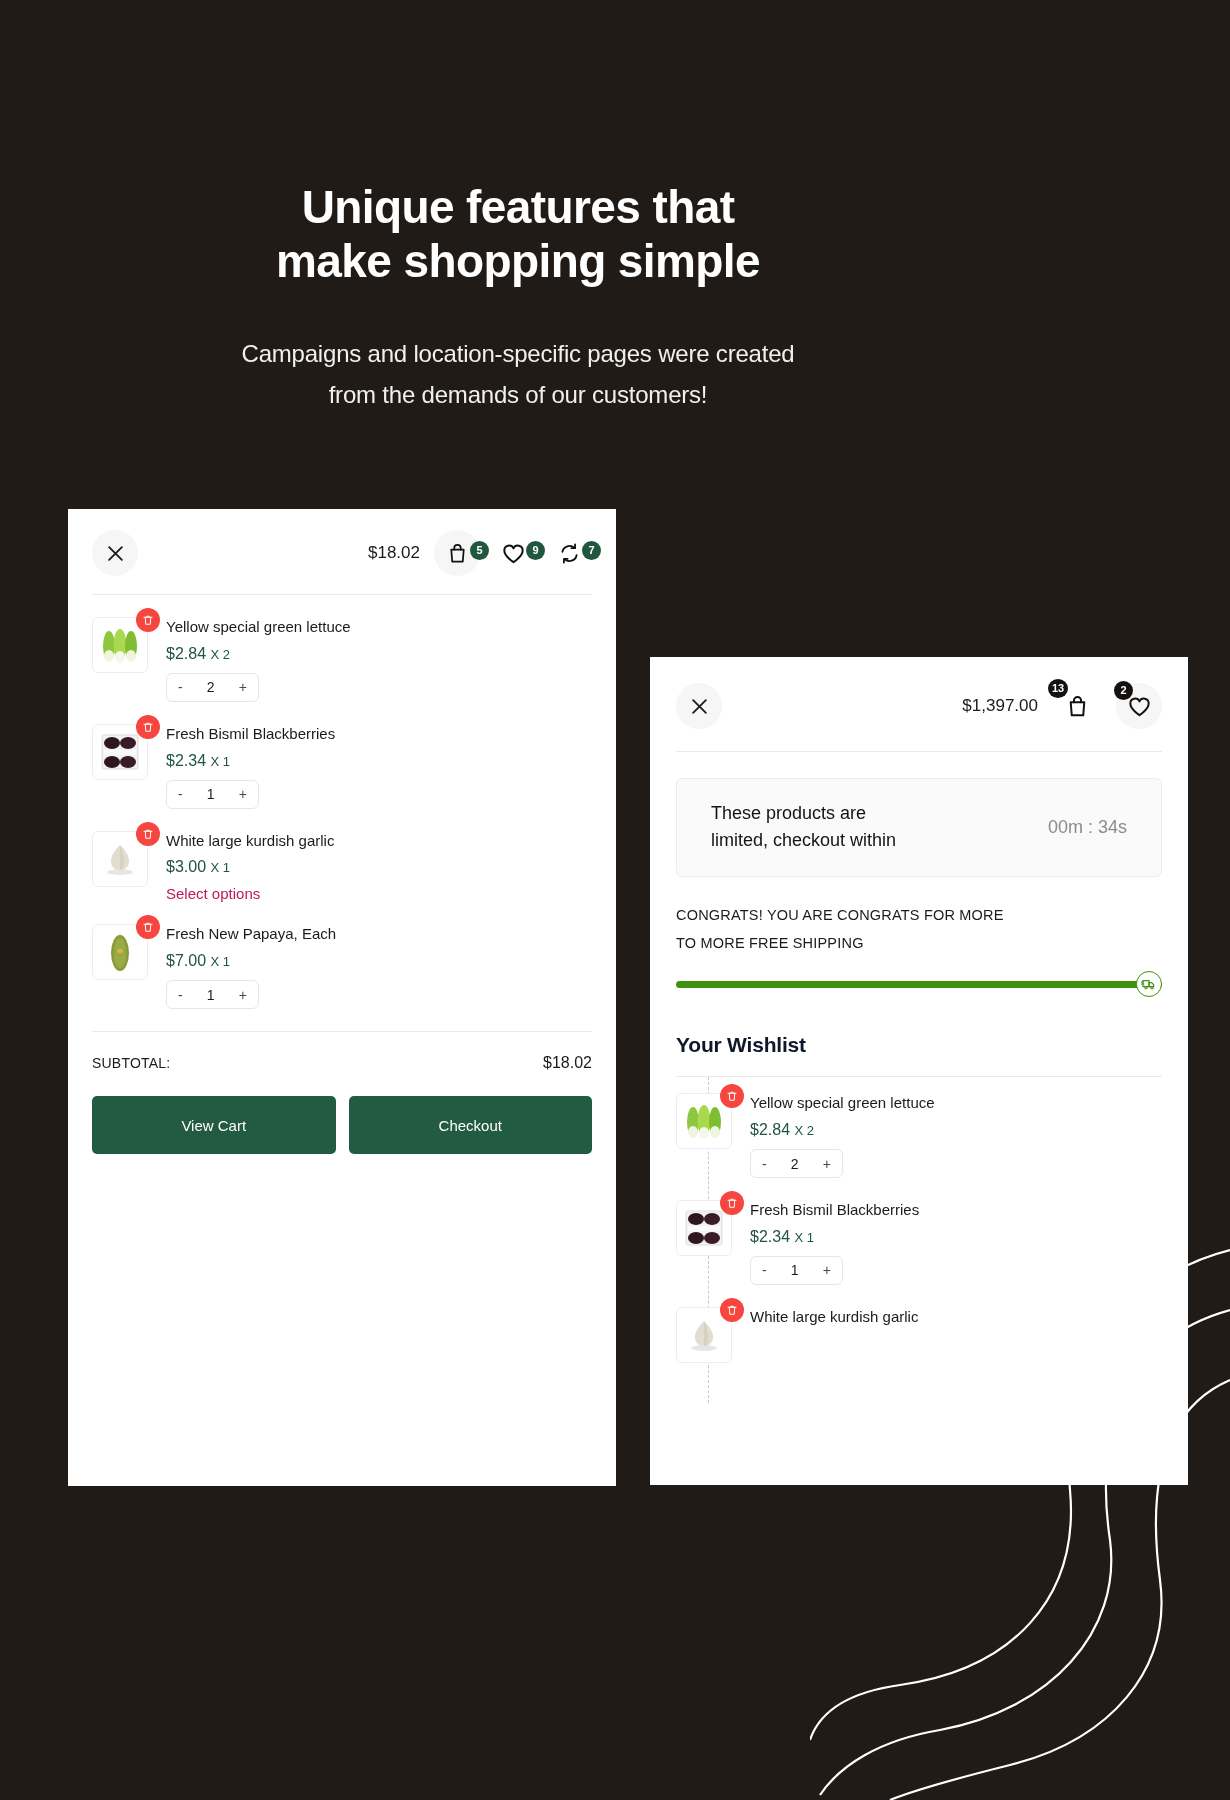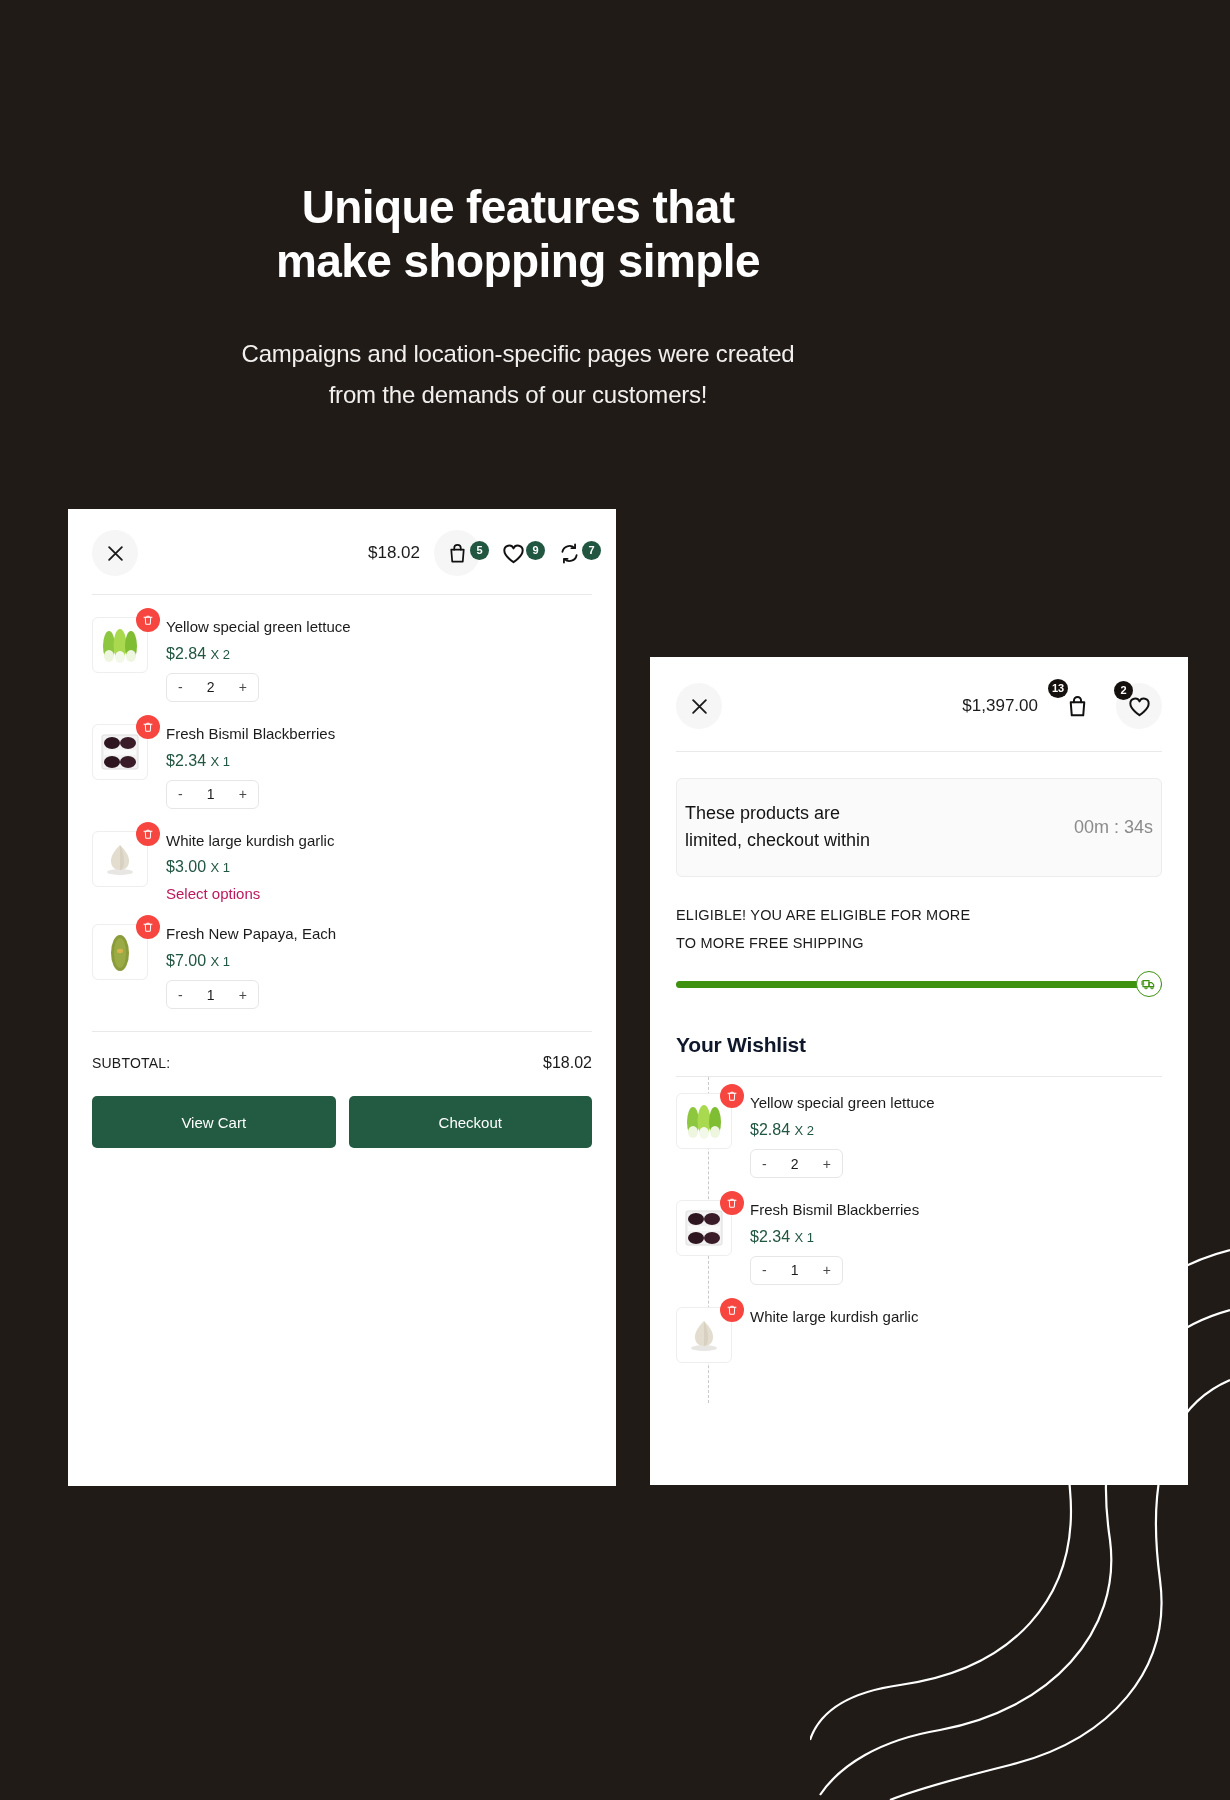--- a/index.html
+++ b/index.html
@@ -104,36 +104,36 @@
   }
   .stepper button { border: none; background: none; font-size: 14px; color: #4a4a4a; cursor: pointer; line-height: 1; padding: 0; }
   .stepper .qty { font-size: 14px; color: #1b1b1b; }
 
   .subtotal-row { display: flex; align-items: center; padding: 22px 24px 0 24px; }
   .subtotal-label { font-size: 14px; font-weight: normal; color: #1b1b1b; letter-spacing: 0.2px; }
   .subtotal-val { margin-left: auto; font-size: 16px; color: #1b1b1b; }
 
   .actions { display: flex; gap: 13px; padding: 24px 24px 0 24px; }
   .btn {
-    flex: 1; height: 52px; border-radius: 5px;
+    flex: 1; height: 58px; border-radius: 5px;
     background: #235a42; color: #ffffff;
     font-size: 15px; border: none; cursor: pointer;
     display: flex; align-items: center; justify-content: center;
     font-family: "Liberation Sans", sans-serif;
   }
 
   
   .wish-hdr { padding: 26px 26px 0 26px; }
   .wish-divider { height: 1px; background: #e9e9e9; margin: 22px 26px 0 26px; }
 
   .countdown {
     margin: 26px 26px 0 26px;
     border: 1px solid #ececec; border-radius: 6px;
     background: #fafafa;
-    padding: 21px 8px;
+    padding: 21px 34px;
     display: flex; align-items: center;
   }
   .cd-text { font-size: 18px; color: #141414; line-height: 1.52; max-width: 300px; }
   .cd-timer { margin-left: auto; font-size: 18px; color: #8b8b8b; white-space: nowrap; }
 
   .ship { padding: 24px 26px 0 26px; }
   .ship-text { font-size: 14.5px; color: #1b1b1b; line-height: 1.95; letter-spacing: 0.2px; }
   .progress { margin-top: 14px; position: relative; height: 26px; display: flex; align-items: center; }
   .progress-track { height: 7px; background: #e5e5e5; border-radius: 4px; width: 100%; }
   .progress-fill { position: absolute; left: 0; height: 7px; background: #3f9110; border-radius: 4px; }
@@ -396,21 +396,21 @@
   <div class="countdown">
     <div class="cd-text">
       <div>These products are</div>
       <div>limited, checkout within</div>
     </div>
     <div class="cd-timer">00m : 34s</div>
   </div>
 
   <div class="ship">
     <div class="ship-text">
-      <div>ELIGIBLE! YOU ARE ELIGIBLE FOR MORE</div>
+      <div>CONGRATS! YOU ARE CONGRATS FOR MORE</div>
       <div>TO MORE FREE SHIPPING</div>
     </div>
     <div class="progress">
       <div class="progress-track"></div>
       <div class="progress-fill" id="progress-fill" style="width: 100%;"></div>
       <div class="truck">
         <svg viewBox="0 0 24 24" fill="none">
             <path d="M3 7h9v9H3z" stroke="#3f9110" stroke-width="1.8"></path>
             <path d="M12 10h4l3 3v3h-7z" stroke="#3f9110" stroke-width="1.8" stroke-linejoin="round"></path>
             <circle cx="7.5" cy="17.5" r="1.7" stroke="#3f9110" stroke-width="1.6"></circle>

